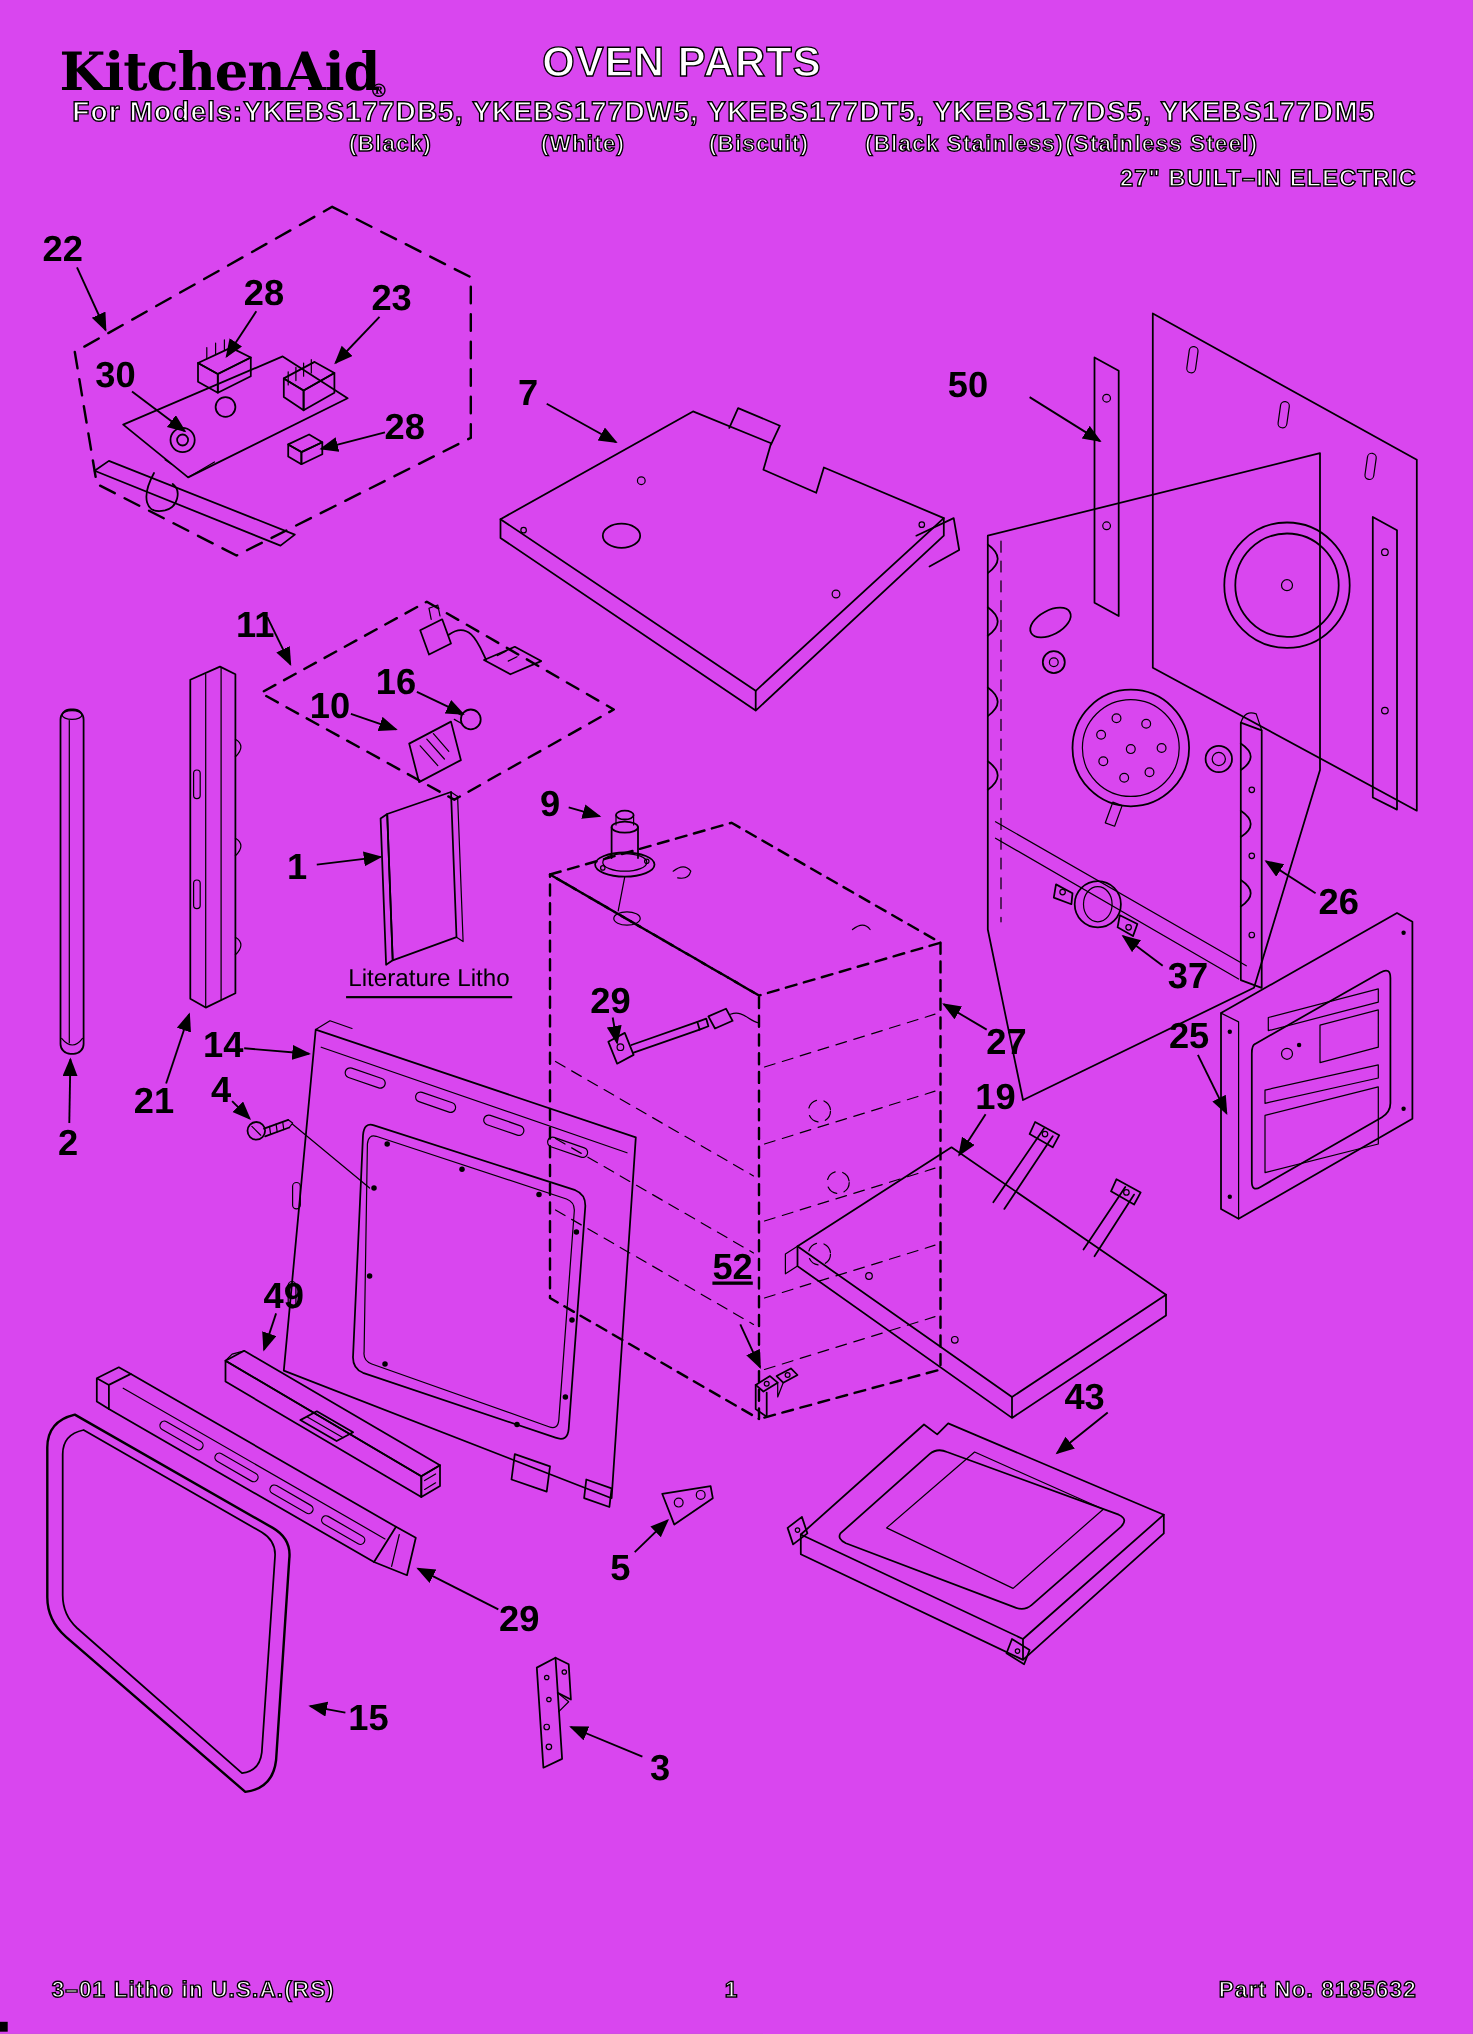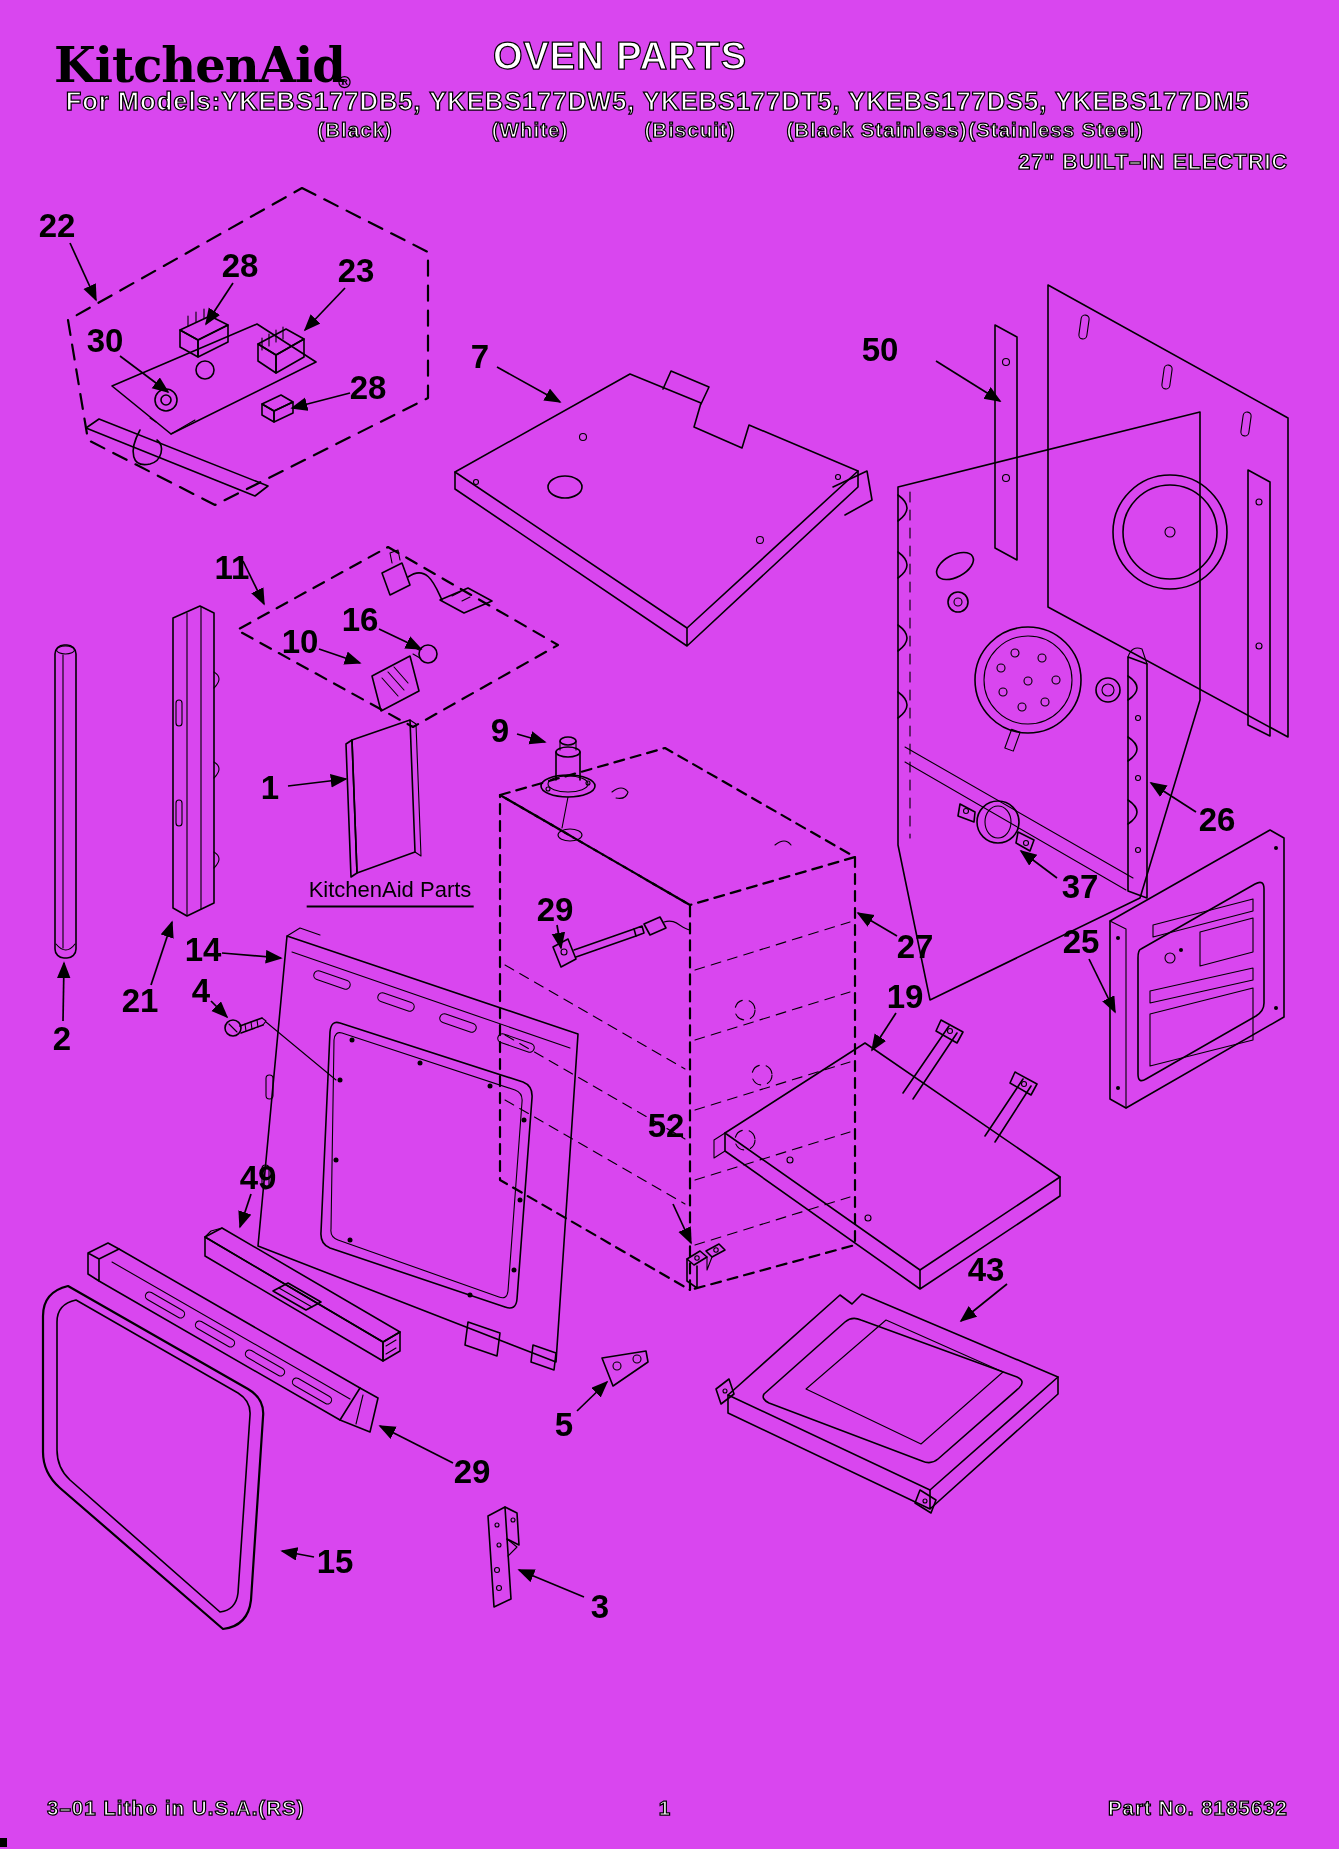--- a/index.html
+++ b/index.html
@@ -395,21 +395,21 @@
       <div class="callout" style="left: 1081px; top: 942px;">25</div>
       <div class="callout" style="left: 62px; top: 1039px;">2</div>
       <div class="callout" style="left: 140px; top: 1001px;">21</div>
       <div class="callout" style="left: 203px; top: 950px;">14</div>
       <div class="callout" style="left: 201px; top: 991px;">4</div>
       <div class="callout" style="left: 258px; top: 1178px;">49</div>
       <div class="callout" style="left: 472px; top: 1472px;">29</div>
       <div class="callout" style="left: 335px; top: 1562px;">15</div>
       <div class="callout" style="left: 564px; top: 1425px;">5</div>
       <div class="callout" style="left: 600px; top: 1607px;">3</div>
-      <div class="callout" style="left: 666px; top: 1126px;">52</div>
+      <div class="callout" style="left: 666px; top: 1152px; text-decoration: underline;">52</div>
       <div class="callout" style="left: 986px; top: 1270px;">43</div>
     </div>
 
-<div class="lit-label" style="left:390px;top:892px;">KitchenAid Parts</div>
+<div class="lit-label" style="left:390px;top:892px;">Literature Litho</div>
 
 <div class="artifact"></div>
 
 </div>
 
 </body></html>

